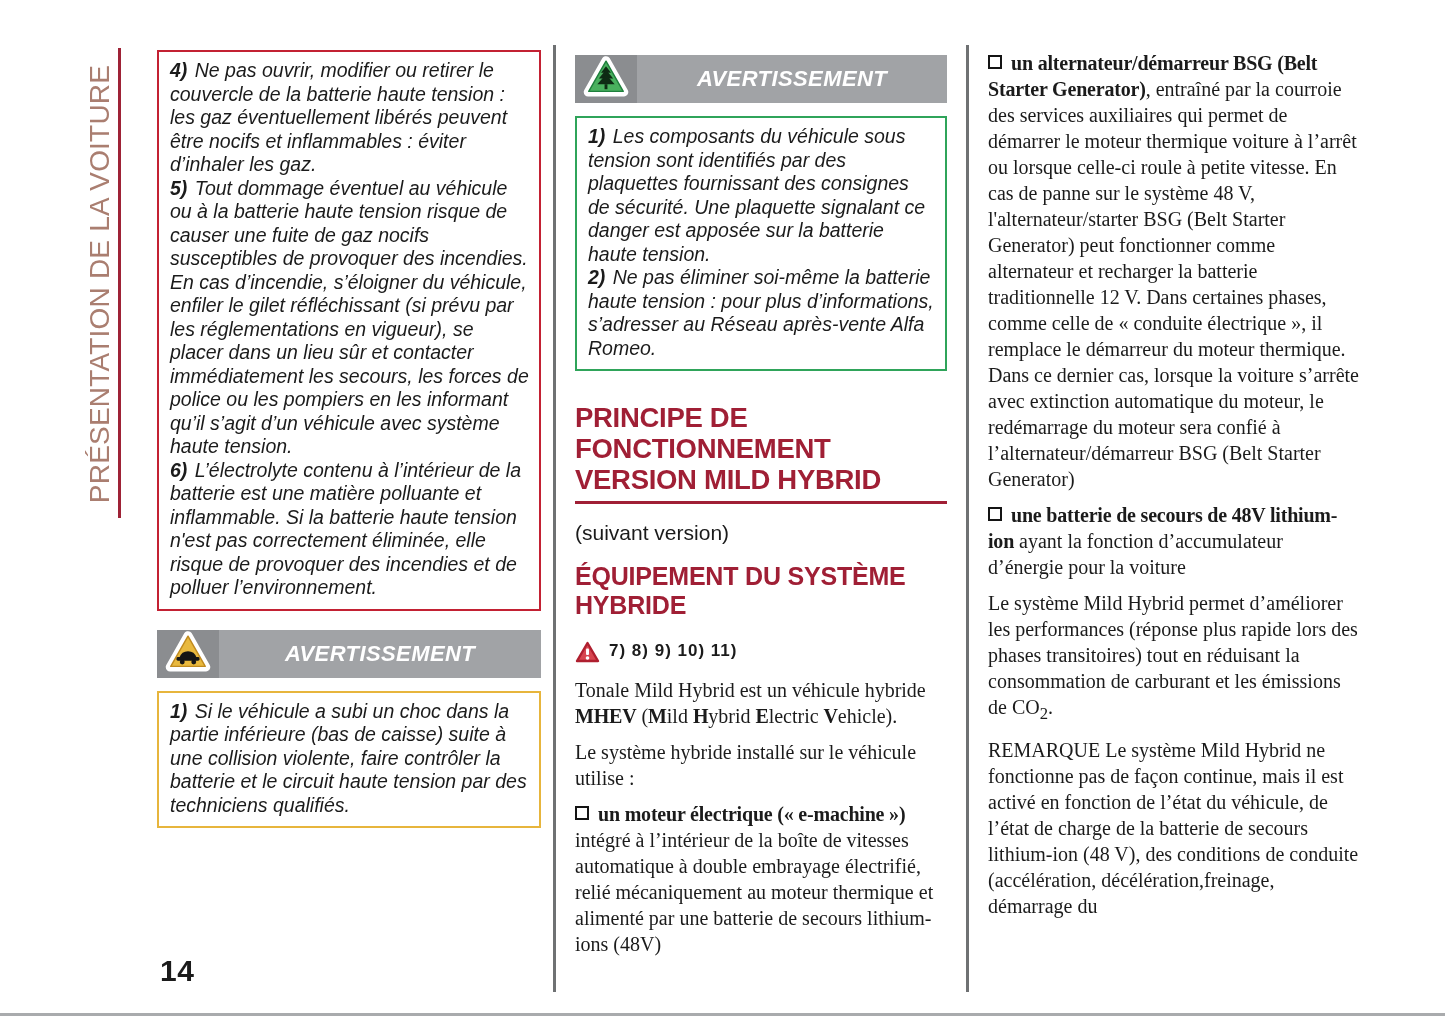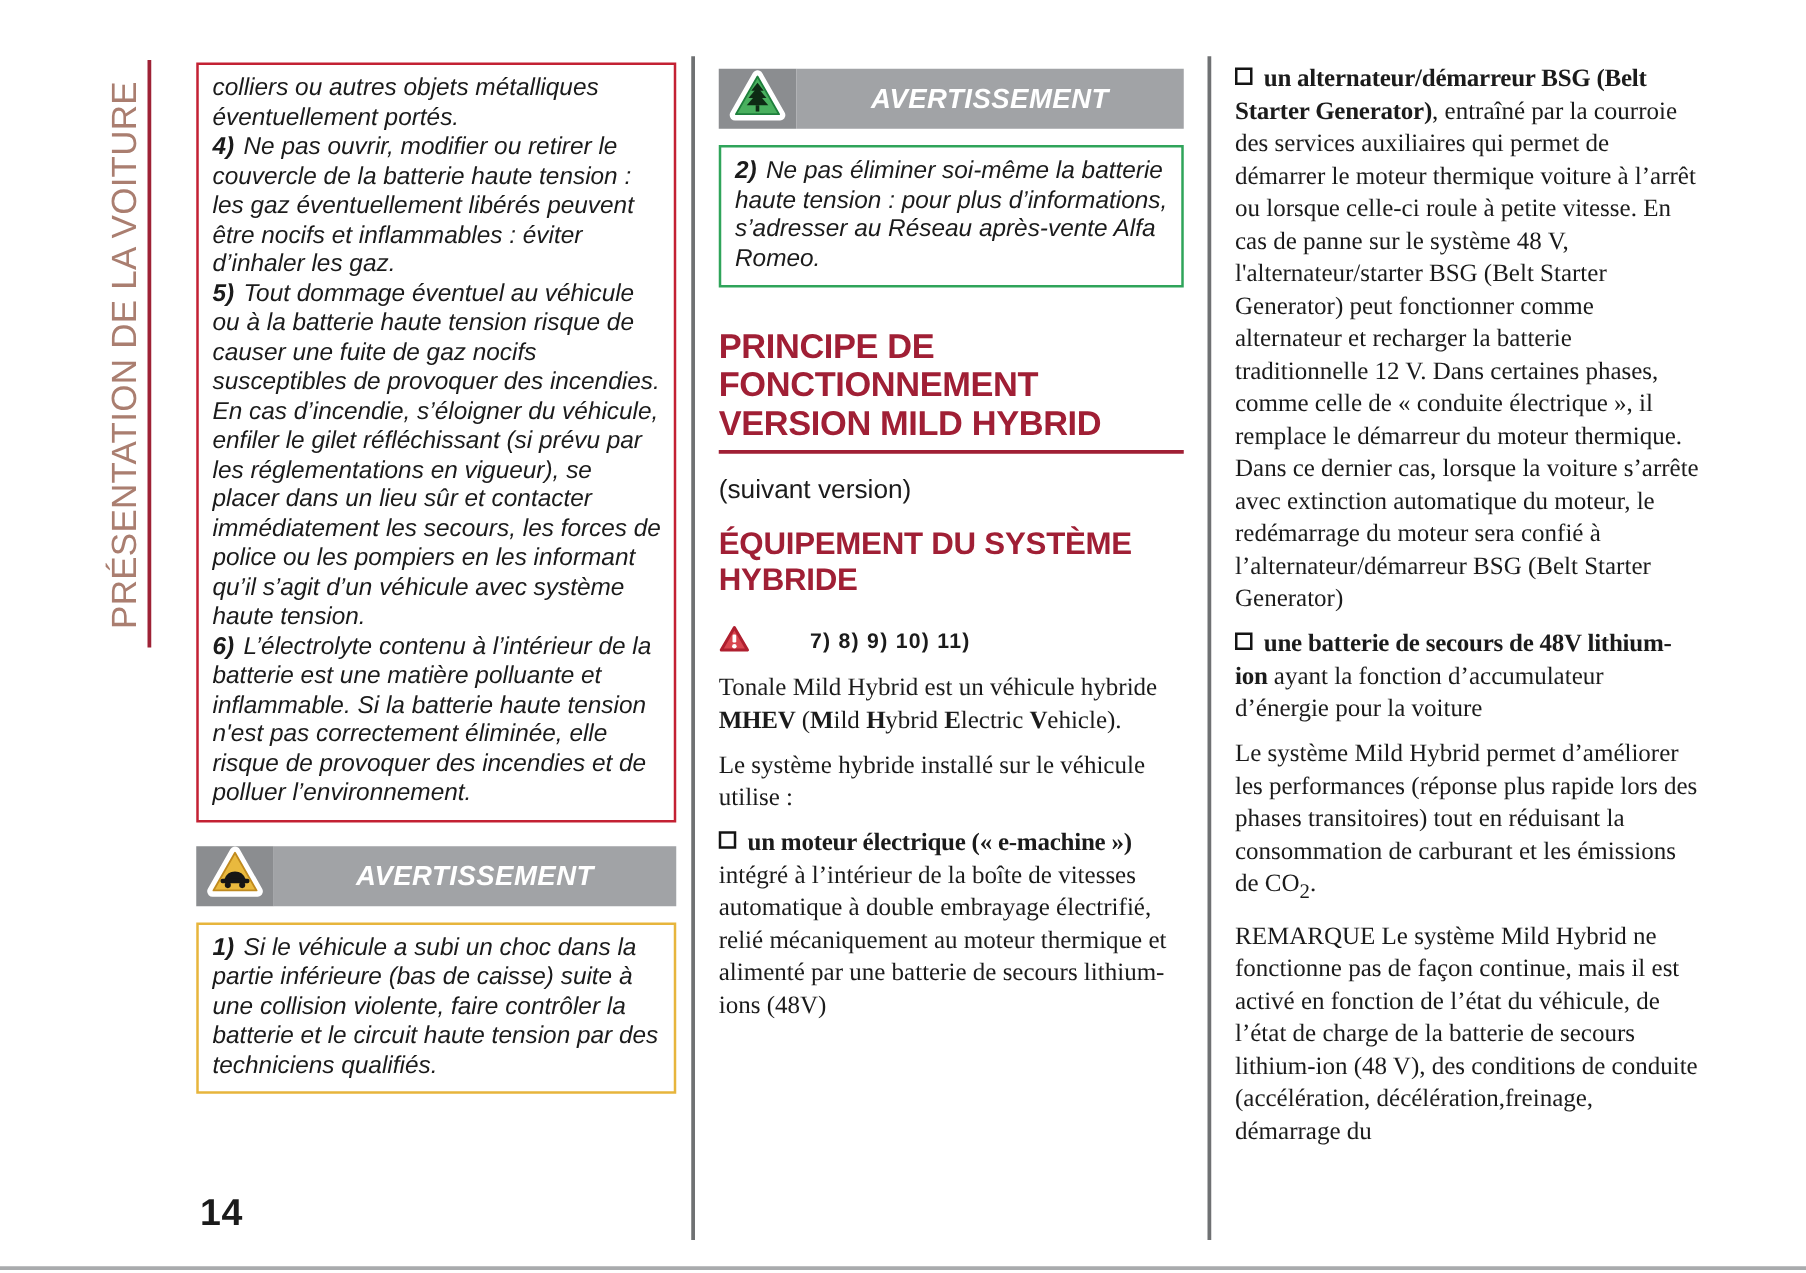--- a/index.html
+++ b/index.html
@@ -38,21 +38,21 @@
   .warnbar-iconbox{width:62px;background:#8B8D90;display:flex;align-items:center;justify-content:center;}
   .warnbar-rest{flex:1;background:#A1A3A6;display:flex;align-items:center;justify-content:center;}
   .warnbar-label{color:#ffffff;font-style:italic;font-weight:bold;font-size:22px;letter-spacing:0.4px;}
 
   
   .section-title{color:#A01F35;font-weight:bold;font-size:27.5px;line-height:31px;
       margin:31px 0 0 0;letter-spacing:-0.3px;}
   .title-rule{height:0;border-bottom:3px solid #A01F35;margin-top:6px;}
   .subtitle{font-size:21px;margin-top:17px;}
   .subheading{color:#A01F35;font-weight:bold;font-size:25px;margin-top:17px;letter-spacing:-0.2px;}
-  .refs-row{display:flex;align-items:center;margin-top:9px;gap:39px;}
+  .refs-row{display:flex;margin-top:9px;}
   .refs-label{font-weight:bold;font-size:17px;margin-left:9px;letter-spacing:1px;}
 
   
   .body-p{font-size:20px;line-height:26px;margin:10px 0 0 0;font-family:Liberation Serif, serif;}
   .body-p b{letter-spacing:-0.2px;}
   .first-p{margin-top:0;}
   .sq{display:inline-block;width:10px;height:10px;border:2.5px solid #141414;
       margin-right:9px;position:relative;top:-1px;}
 
   .pagenum{position:absolute;left:160px;top:954px;font-weight:bold;font-size:30px;letter-spacing:0.5px;}
@@ -65,21 +65,20 @@
   <div class="side-label">PRÉSENTATION DE LA VOITURE</div>
   <div class="side-rule"></div>
 
   <div class="vrule vrule1"></div>
   <div class="vrule vrule2"></div>
   <div class="bottom-rule"></div>
 
   <div class="col col1">
 
     <div class="box box-red">
-      <p>colliers ou autres objets métalliques éventuellement portés.</p>
       <p><span class="num">4)</span> <span>Ne pas ouvrir, modifier ou retirer le couvercle de la batterie haute tension : les gaz éventuellement libérés peuvent être nocifs et inflammables : éviter d’inhaler les gaz.</span></p>
       <p><span class="num">5)</span> <span>Tout dommage éventuel au véhicule ou à la batterie haute tension risque de causer une fuite de gaz nocifs susceptibles de provoquer des incendies. En cas d’incendie, s’éloigner du véhicule, enfiler le gilet réfléchissant (si prévu par les réglementations en vigueur), se placer dans un lieu sûr et contacter immédiatement les secours, les forces de police ou les pompiers en les informant qu’il s’agit d’un véhicule avec système haute tension.</span></p>
       <p><span class="num">6)</span> <span>L’électrolyte contenu à l’intérieur de la batterie est une matière polluante et inflammable. Si la batterie haute tension n'est pas correctement éliminée, elle risque de provoquer des incendies et de polluer l’environnement.</span></p>
     </div>
 
     <div class="warnbar m-top">
       <div class="warnbar-iconbox">
         <span>
           <svg width="46" height="44" viewBox="0 0 64 60">
             <polygon points="32,7 57,51 7,51" fill="#ffffff" stroke="#ffffff" stroke-width="12" stroke-linejoin="round"></polygon>
@@ -115,20 +114,21 @@
             <rect x="30" y="40" width="4" height="7" fill="#0E2B14"></rect>
           </svg>
         </span>
       </div>
       <div class="warnbar-rest">
         <span class="warnbar-label">AVERTISSEMENT</span>
       </div>
     </div>
 
     <div class="box box-green">
+      <p><span class="num">1)</span> <span>Les composants du véhicule sous tension sont identifiés par des plaquettes fournissant des consignes de sécurité. Une plaquette signalant ce danger est apposée sur la batterie haute tension.</span></p>
       <p><span class="num">2)</span> <span>Ne pas éliminer soi-même la batterie haute tension : pour plus d’informations, s’adresser au Réseau après-vente Alfa Romeo.</span></p>
     </div>
 
     <h1 class="section-title">PRINCIPE DE FONCTIONNEMENT VERSION MILD HYBRID</h1>
     <div class="title-rule"></div>
 
     <div class="subtitle">(suivant version)</div>
 
     <h2 class="subheading">ÉQUIPEMENT DU SYSTÈME HYBRIDE</h2>
 

